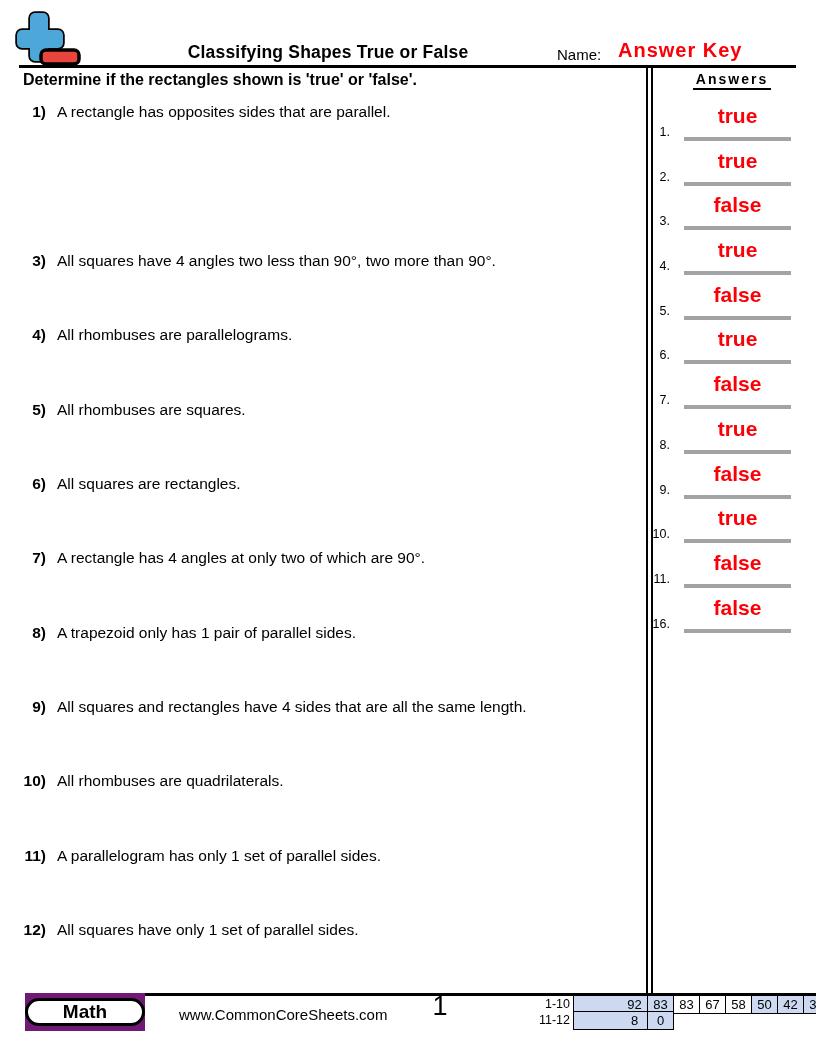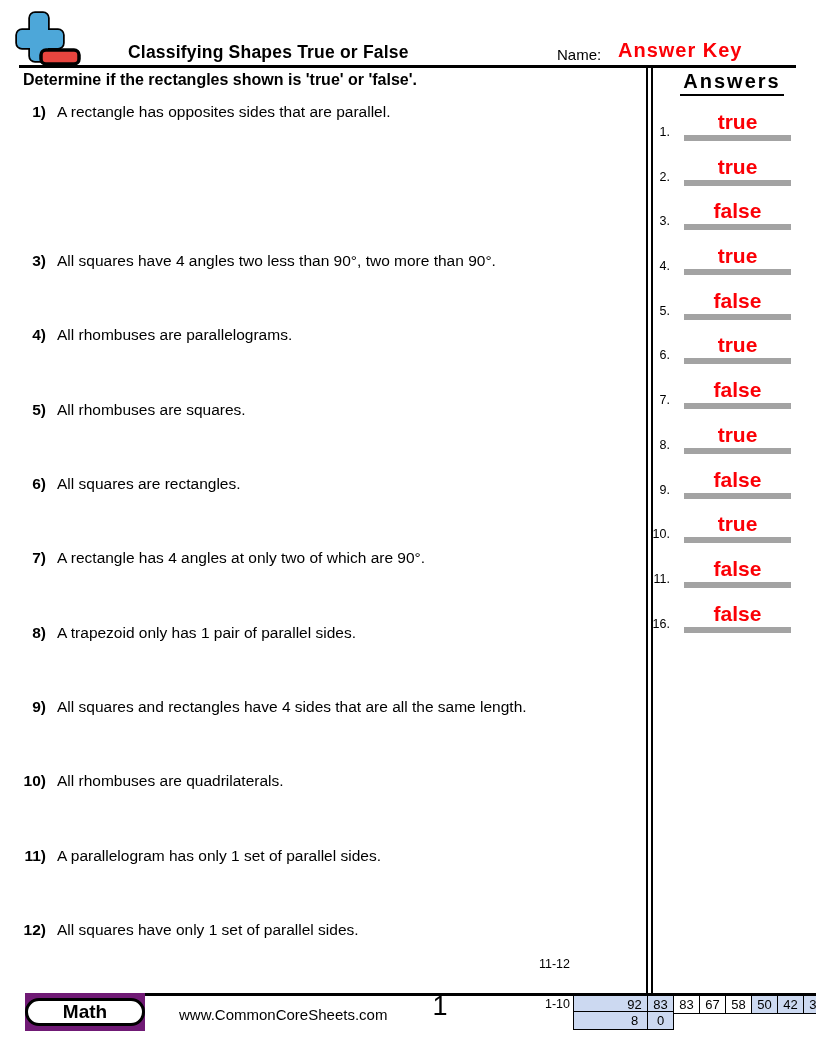--- a/index.html
+++ b/index.html
@@ -2,53 +2,53 @@
 <html style="--answer-red: #fb0006; --cell-blue: #ccd9f1;"><head>
 <meta charset="utf-8">
 <style>
   html,body{margin:0;padding:0;background:#fff;}
   .page{
     position:relative;width:816px;height:1056px;background:#ffffff;
     font-family:"Liberation Sans", sans-serif;color:#000;overflow:hidden;
   }
   
   .logo{position:absolute;left:15px;top:11px;}
-  .page-title{position:absolute;left:128px;top:42px;width:400px;text-align:left;
+  .page-title{position:absolute;left:128px;top:42px;width:400px;text-align:center;
     font-size:17.5px;font-weight:bold;letter-spacing:.2px;}
   .name-label{position:absolute;left:557px;top:46px;font-size:15px;}
   .name-value{position:absolute;left:618px;top:39px;font-size:20px;font-weight:bold;
     color:var(--answer-red,#fb0006);letter-spacing:1px;}
   .header-rule{position:absolute;left:19px;top:65px;width:777px;height:3px;background:#000;}
   .instruction{position:absolute;left:23px;top:71px;font-size:16px;font-weight:bold;}
   
   .question{position:absolute;left:20px;width:612px;font-size:15.5px;line-height:1.25;}
   .q-num{display:inline-block;min-width:26px;text-align:right;font-weight:bold;margin-right:11px;}
   
   .divider{position:absolute;left:646px;top:68px;height:925px;width:7px;
     border-left:2px solid #000;border-right:2px solid #000;box-sizing:border-box;}
   
   .answers-header{position:absolute;left:652px;top:70px;width:160px;text-align:center;}
-  .answers-header span{display:inline-block;font-size:20px;font-weight:bold;letter-spacing:2px;
+  .answers-header span{display:inline-block;font-size:14px;font-weight:bold;letter-spacing:2px;
     border-bottom:2.5px solid #000;padding:0 3px 1px 3px;}
   .answer-row{position:absolute;left:648px;width:168px;height:34px;}
   .ans-num{position:absolute;left:2px;bottom:2px;width:20px;text-align:right;font-size:12.5px;}
-  .ans-line{position:absolute;left:36px;bottom:0;width:107px;border-bottom:6px solid #a3a3a3;
+  .ans-line{position:absolute;left:36px;bottom:0;width:107px;border-bottom:4px solid #a3a3a3;
     text-align:center;font-size:21px;font-weight:bold;color:var(--answer-red,#fb0006);
-    padding-bottom:1px;line-height:1.2;}
+    padding-bottom:9px;line-height:1.2;}
   
   .footer-rule{position:absolute;left:25px;top:993px;width:791px;height:2.5px;background:#000;}
   .math-badge-box{position:absolute;left:25px;top:993px;width:120px;height:38px;background:#701a75;
     display:flex;align-items:center;justify-content:flex-start;}
   .math-pill{background:#fff;border:3px solid #000;border-radius:15px;width:122px;height:22px;
     display:flex;align-items:center;justify-content:center;font-size:19px;font-weight:bold;}
   .website{position:absolute;left:179px;top:1006px;font-size:15px;}
   .page-number{position:absolute;left:420px;top:991px;width:40px;text-align:center;font-size:27px;}
   .score-label{position:absolute;left:524px;width:46px;text-align:right;font-size:12.5px;}
   .score-label.r1{top:997px;}
-  .score-label.r2{top:957px;text-align:right;}
+  .score-label.r2{top:1013px;text-align:right;}
   .score-row{position:absolute;left:573px;display:flex;}
   .score-row.r1{top:995px;}
   .score-row.r2{top:1011px;}
   .score-cell{width:25px;height:17px;margin-left:-1px;border:1px solid #000;box-sizing:content-box;
     display:flex;align-items:center;justify-content:center;font-size:13px;background:#fff;}
   .score-cell:first-child{margin-left:0;padding-left:48px;}
   .score-cell.shaded{background:var(--cell-blue,#ccd9f1);}
 </style>
 </head>
 <body>

